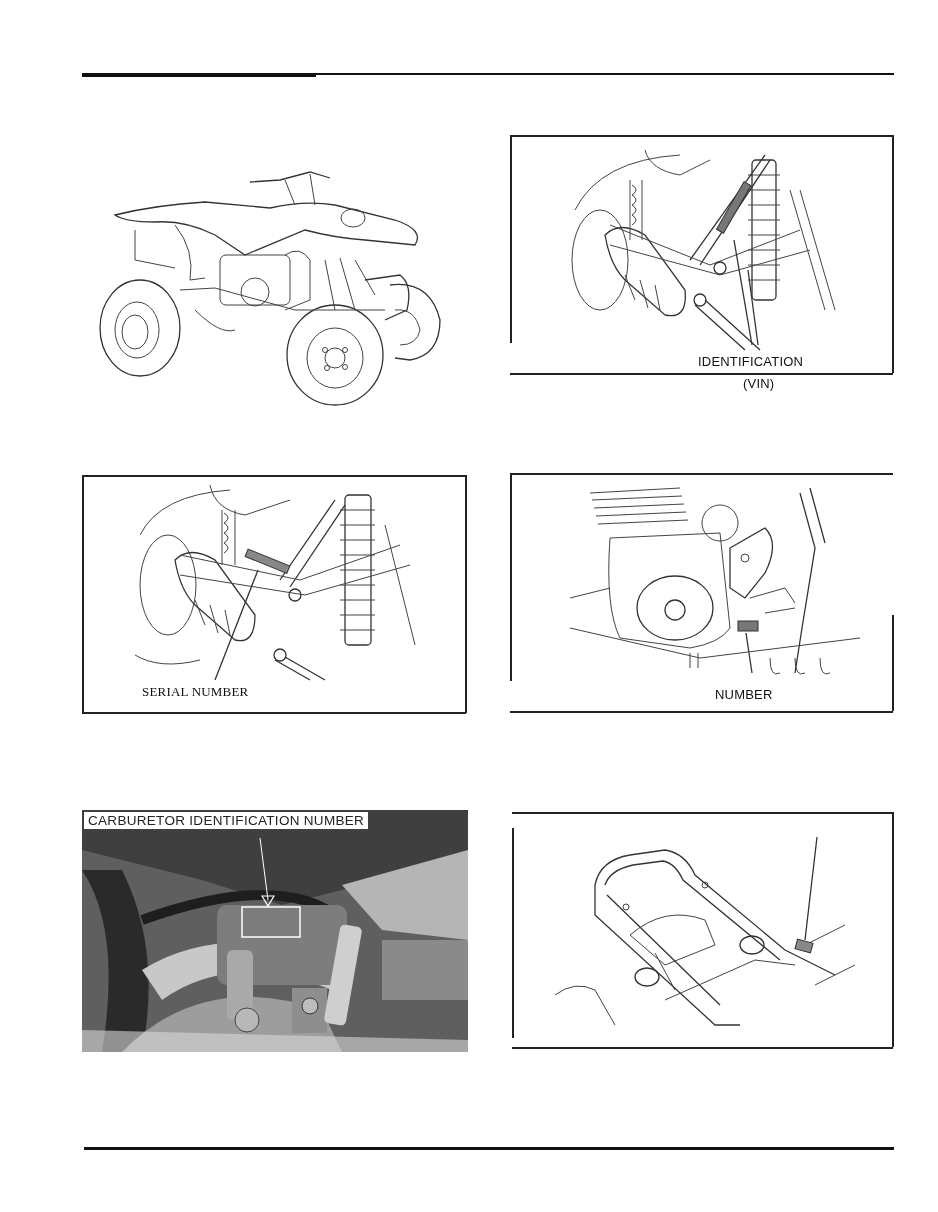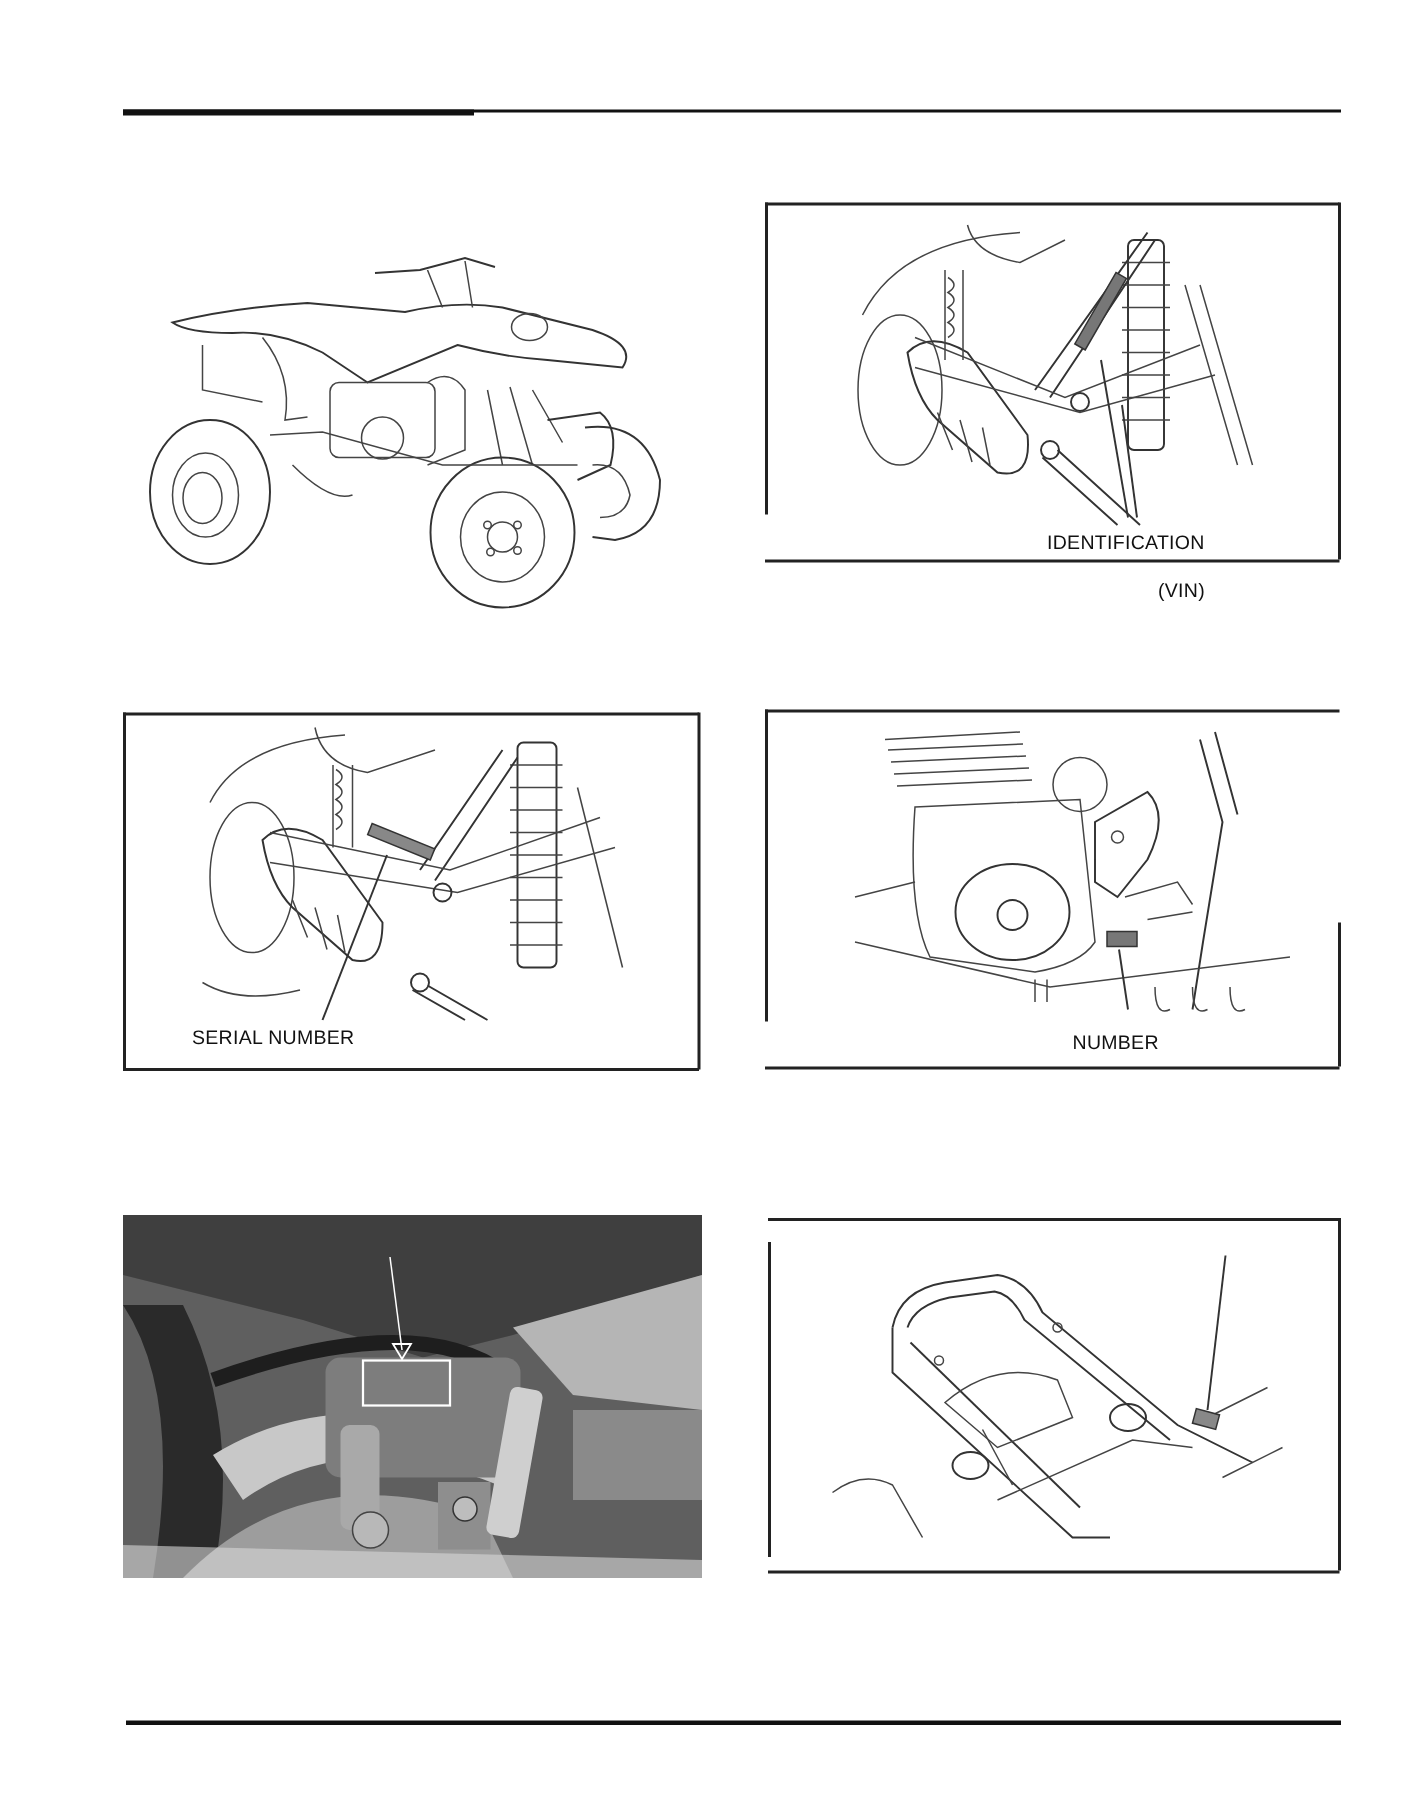--- a/index.html
+++ b/index.html
@@ -82,21 +82,21 @@
     <circle class="ln2" cx="150" cy="118" r="6"></circle>
     <circle class="ln2" cx="130" cy="150" r="6"></circle>
     <path class="ln2" d="M135 150 L190 200 M125 155 L175 200"></path>
     <path class="ln" d="M220 40 L255 160 M230 40 L265 160"></path>
     <rect x="160" y="30" width="8" height="55" transform="rotate(30 164 57)" fill="#777" stroke="#333"></rect>
     <path class="ln2" d="M164 90 L182 195"></path>
     <path class="ln2" d="M178 120 L188 195"></path>
   </svg>
 </div>
 <div class="label" style="left:698px;top:354px;">IDENTIFICATION</div>
-<div class="label" style="left:743px;top:386px;margin-left:29px;">(VIN)</div>
+<div class="label" style="left:743px;top:376px;">(VIN)</div>
 
 <div class="frame-b" style="left:82px;top:475px;width:384px;height:1.5px;"></div>
 <div class="frame-b" style="left:82px;top:475px;width:1.5px;height:238px;"></div>
 <div class="frame-b" style="left:465px;top:475px;width:1.5px;height:238px;"></div>
 <div class="frame-b" style="left:82px;top:712px;width:384px;height:1.5px;"></div>
 <div class="fig" style="left:140px;top:495px;width:290px;height:185px;">
   <svg width="290" height="185" viewBox="0 0 290 185">
     <path class="ln" d="M0 40 Q20 0 90 -5 M70 -10 Q75 15 105 20 L150 5"></path>
     <ellipse class="ln" cx="28" cy="90" rx="28" ry="50"></ellipse>
     <path class="ln2" d="M35 65 Q50 50 75 65 L115 120 Q115 150 95 145 L55 110 Q40 95 35 65Z"></path>
@@ -109,21 +109,21 @@
     <path class="ln" d="M40 60 L160 85 L260 50 M40 80 L165 100 L270 70"></path>
     <circle class="ln2" cx="155" cy="100" r="6"></circle>
     <circle class="ln2" cx="140" cy="160" r="6"></circle>
     <path class="ln2" d="M145 162 L185 185 M135 165 L170 185"></path>
     <path class="ln" d="M245 30 L275 150"></path>
     <rect x="105" y="62" width="45" height="8" transform="rotate(22 127 66)" fill="#888" stroke="#333"></rect>
     <path class="ln2" d="M118 75 L75 185"></path>
     <path class="ln" d="M-5 160 Q20 175 60 165"></path>
   </svg>
 </div>
-<div class="label" style="left:128px;top:684px;">SERIAL NUMBER</div>
+<div class="label" style="left:142px;top:684px;font-family:Liberation Serif, serif;">SERIAL NUMBER</div>
 
 <div class="frame-b" style="left:510px;top:473px;width:383px;height:1.5px;"></div>
 <div class="frame-b" style="left:510px;top:473px;width:1.5px;height:208px;"></div>
 <div class="frame-b" style="left:892px;top:615px;width:1.5px;height:96px;"></div>
 <div class="frame-b" style="left:510px;top:711px;width:383px;height:1.5px;"></div>
 <div class="fig" style="left:570px;top:488px;width:290px;height:185px;">
   <svg width="290" height="185" viewBox="0 0 290 185">
     <path class="ln" d="M20 5 L110 0 M22 12 L112 8 M24 20 L114 16 M26 28 L116 24 M28 36 L118 32"></path>
     <path class="ln" d="M40 50 L150 45 L160 140 Q150 155 120 160 L50 150 Q35 120 40 50Z"></path>
     <ellipse class="ln2" cx="105" cy="120" rx="38" ry="32"></ellipse>
@@ -156,20 +156,21 @@
     <circle cx="165" cy="210" r="12" fill="#b8b8b8" stroke="#444"></circle>
     <rect x="210" y="178" width="35" height="45" fill="#8e8e8e"></rect>
     <circle cx="228" cy="196" r="8" fill="#bdbdbd" stroke="#333"></circle>
     <rect x="250" y="115" width="22" height="100" rx="5" fill="#cfcfcf" transform="rotate(10 261 165)"></rect>
     <rect x="300" y="130" width="86" height="60" fill="#8a8a8a"></rect>
     <path d="M0 220 L386 230 L386 242 L0 242Z" fill="#d7d7d7" opacity="0.6"></path>
     <rect x="160" y="97" width="58" height="30" fill="none" stroke="#fff" stroke-width="1.5"></rect>
     <path d="M178 28 L186 90" stroke="#fff" stroke-width="1"></path>
     <path d="M180 86 L186 96 L192 86Z" fill="none" stroke="#fff" stroke-width="1.2"></path>
   </svg>
+  <div class="carb-label">CARBURETOR IDENTIFICATION NUMBER</div>
 </div>
 
 <div class="frame-b" style="left:512px;top:812px;width:381px;height:1.5px;"></div>
 <div class="frame-b" style="left:512px;top:828px;width:1.5px;height:210px;"></div>
 <div class="frame-b" style="left:892px;top:812px;width:1.5px;height:235px;"></div>
 <div class="frame-b" style="left:512px;top:1047px;width:381px;height:1.5px;"></div>
 <div class="fig" style="left:555px;top:825px;width:300px;height:210px;">
   <svg width="300" height="210" viewBox="0 0 300 210">
     <path class="ln2" d="M40 60 Q45 35 75 30 L110 25 Q130 28 140 50 L230 125 L280 150"></path>
     <path class="ln2" d="M50 60 Q55 45 78 40 L108 36 Q120 38 128 55 L225 135"></path>

